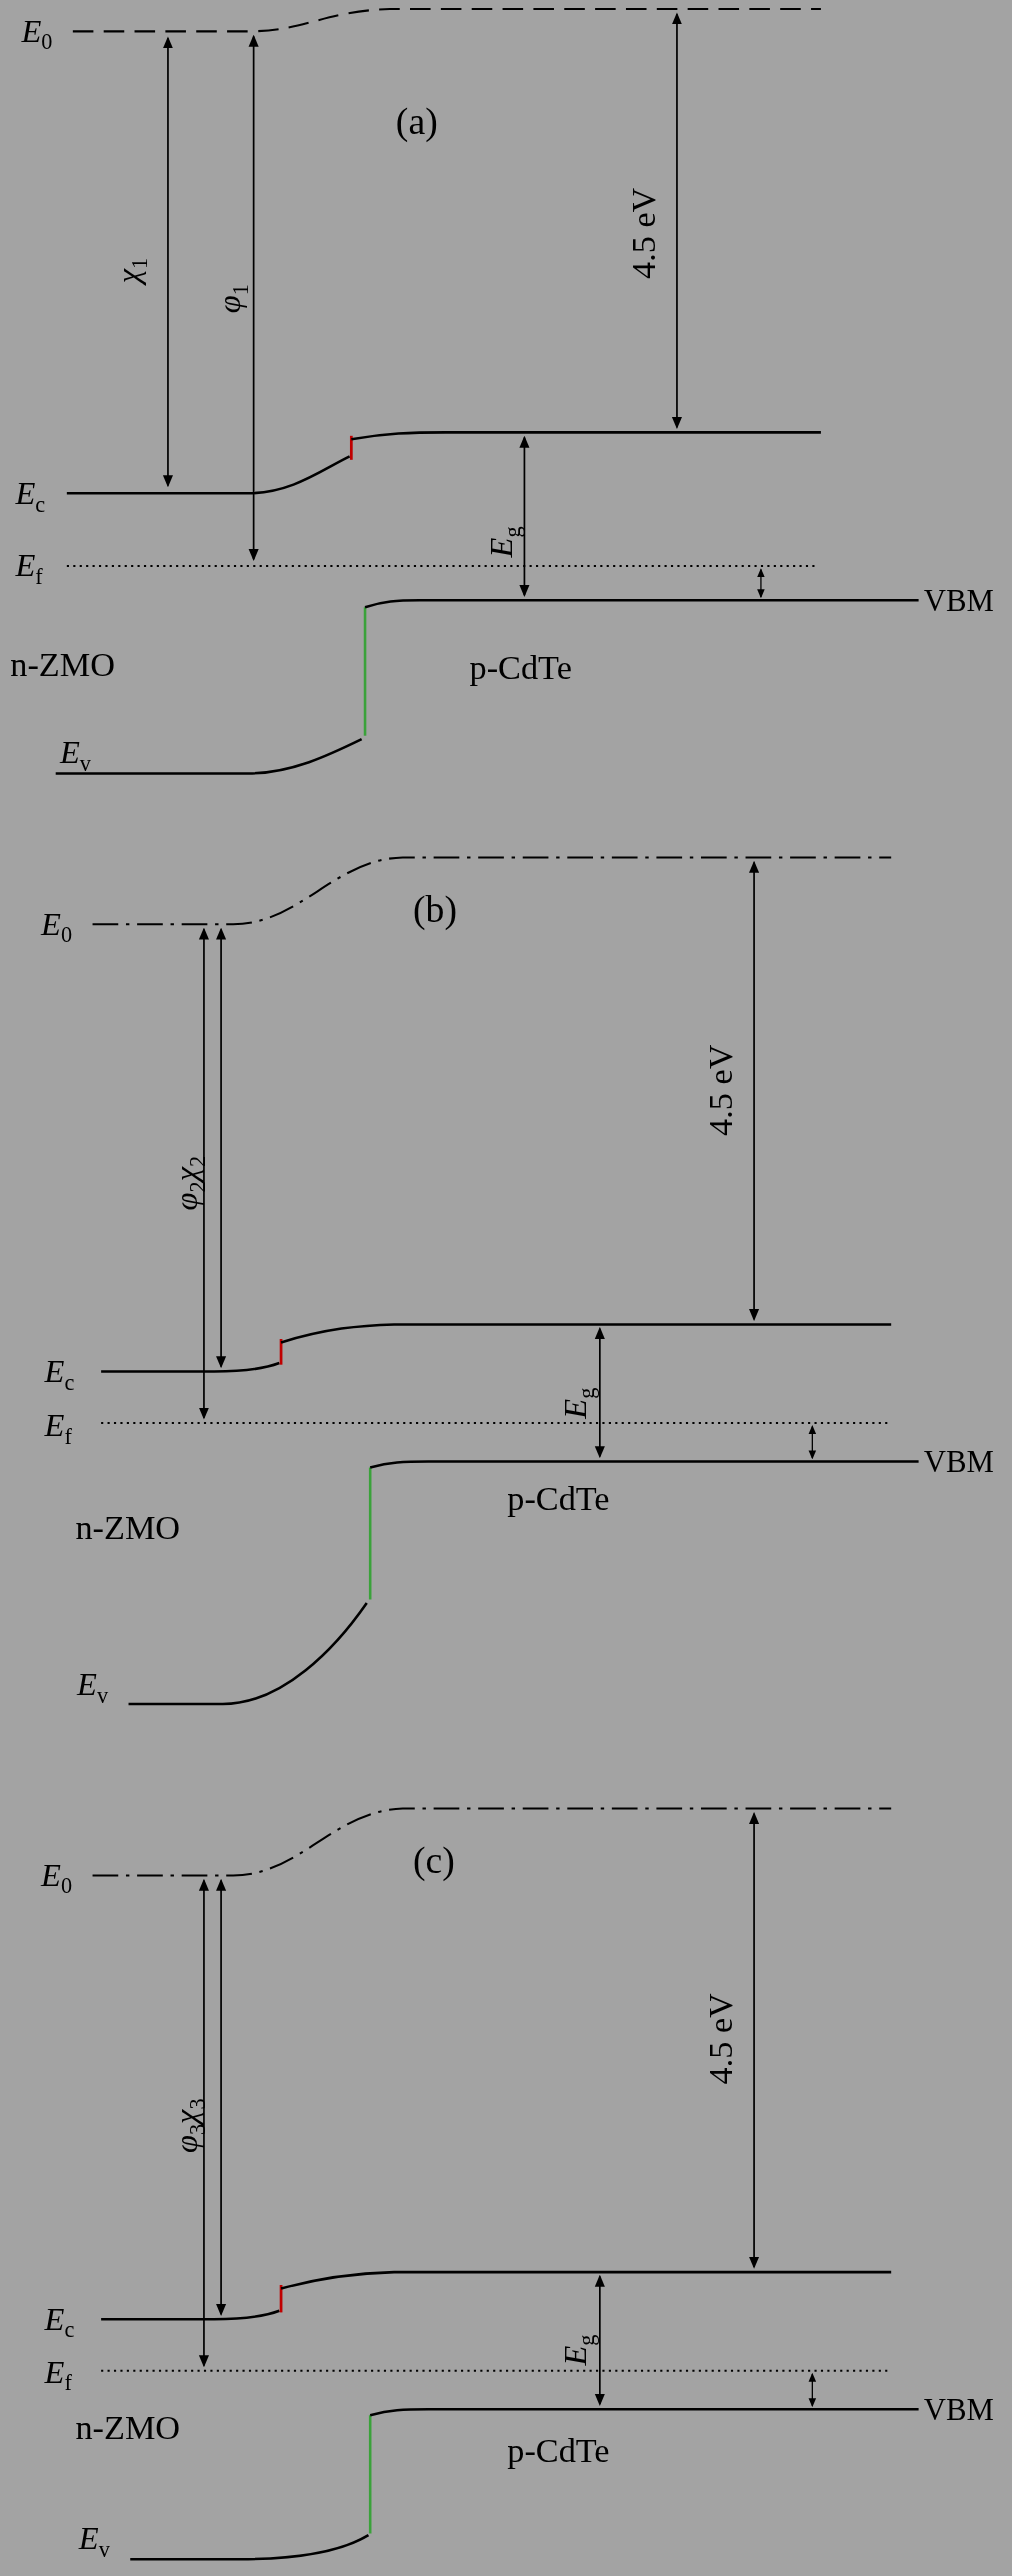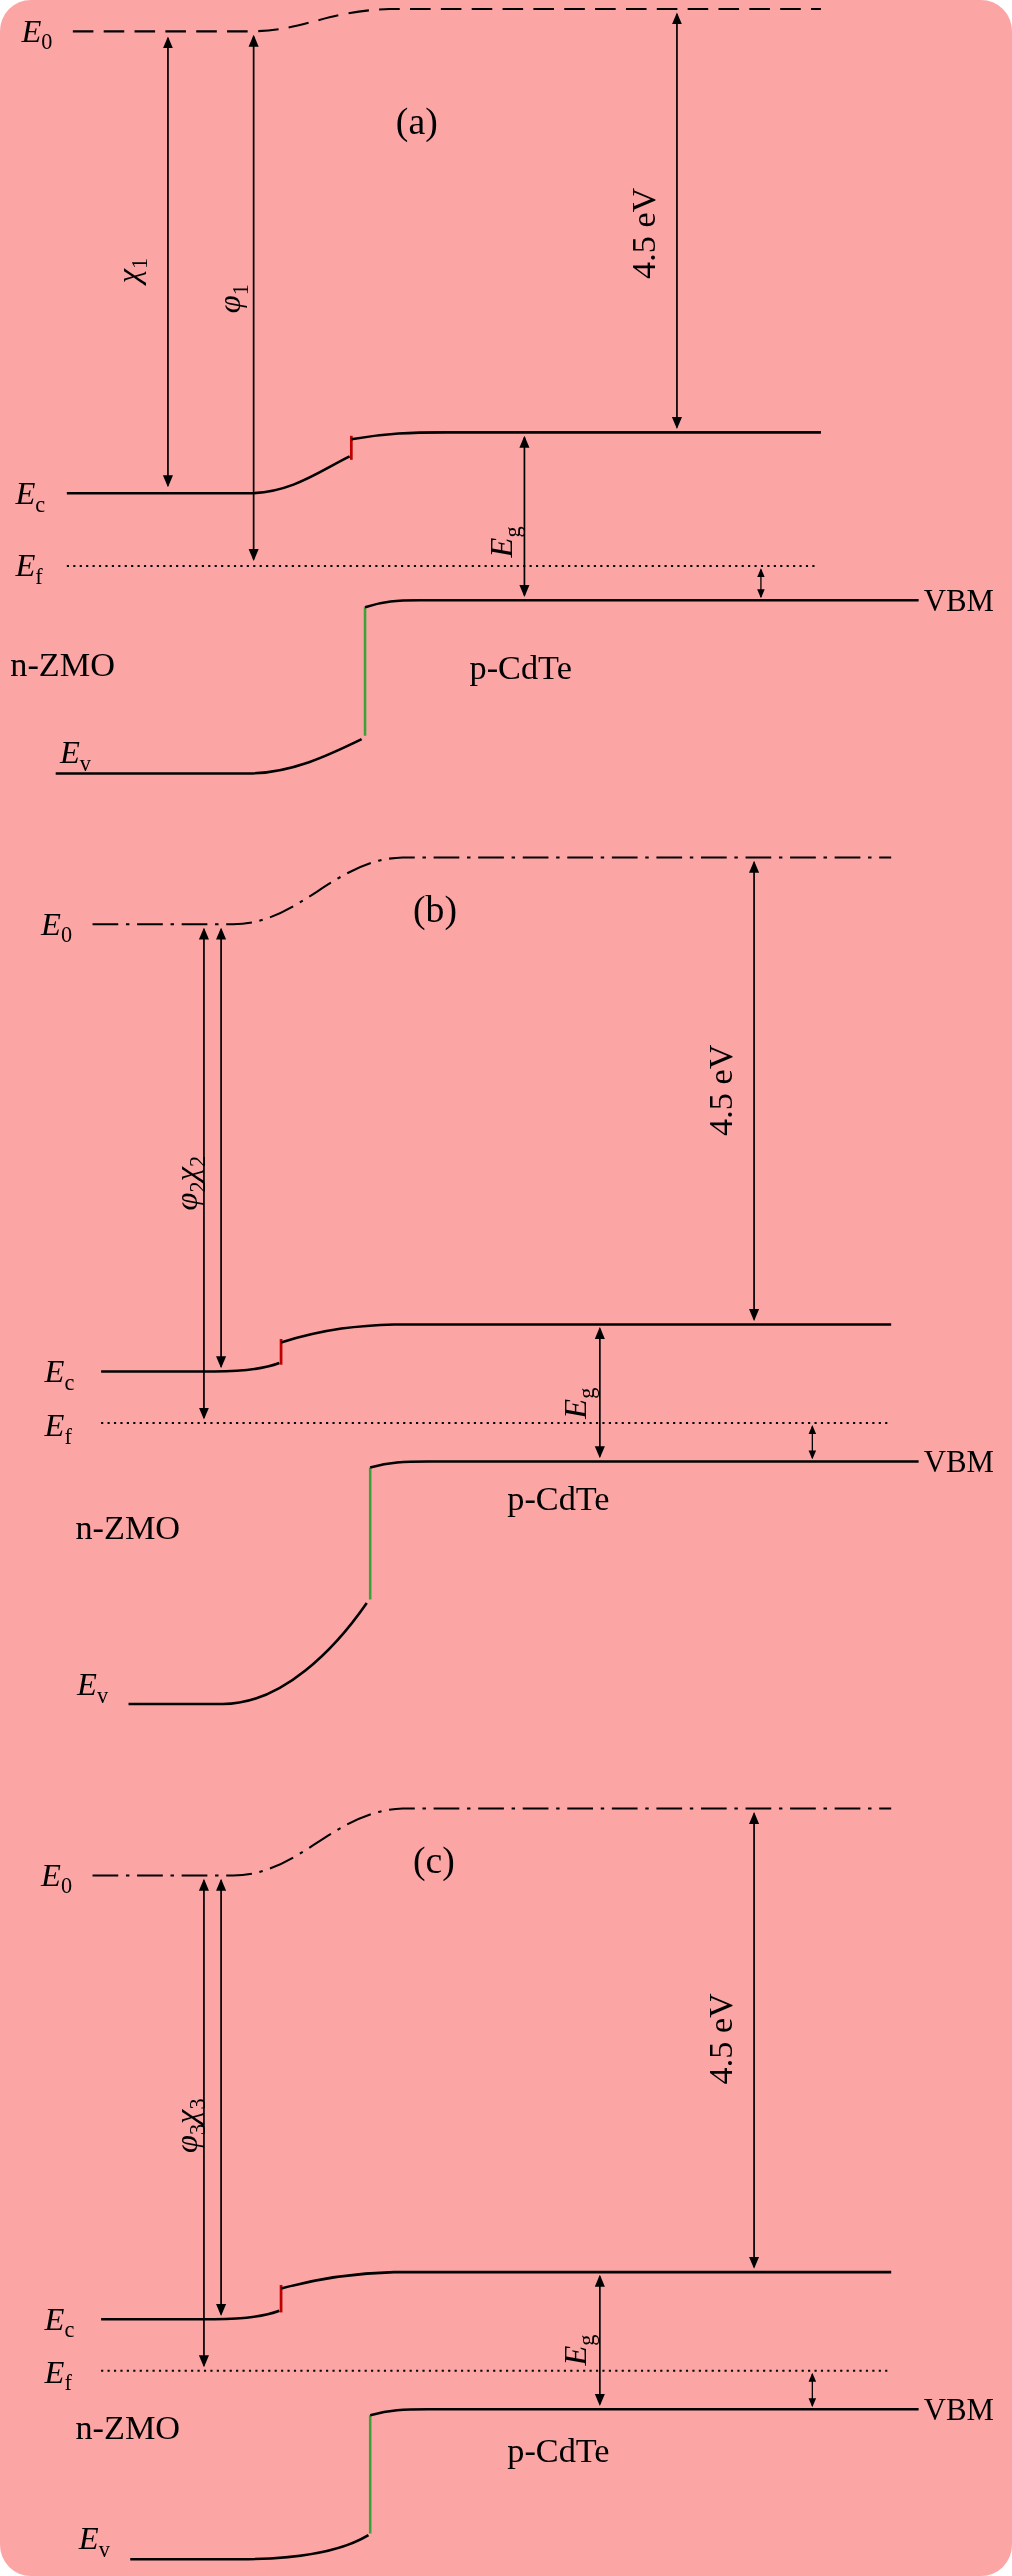--- a/index.html
+++ b/index.html
@@ -3,23 +3,22 @@
 <meta charset="utf-8">
 <style>
   html, body {
     margin: 0;
     padding: 0;
     background: #ffffff;
   }
   .figure-wrap {
     width: 1012px;
     height: 2576px;
-    background: #fca5a5;
+    background: #a3a3a3;
     position: relative;
-    border-radius: 31px;
   }
   svg text {
     font-family: "Liberation Serif", "DejaVu Serif", serif;
     fill: #000;
   }
   .lbl  { font-size: 38px; font-style: italic; }
   .sub  { font-size: 26px; font-style: normal; }
   .word { font-size: 40px; font-style: normal; }
   .tag  { font-size: 44px; font-style: normal; }
   .vbm  { font-size: 36px; font-style: normal; }

